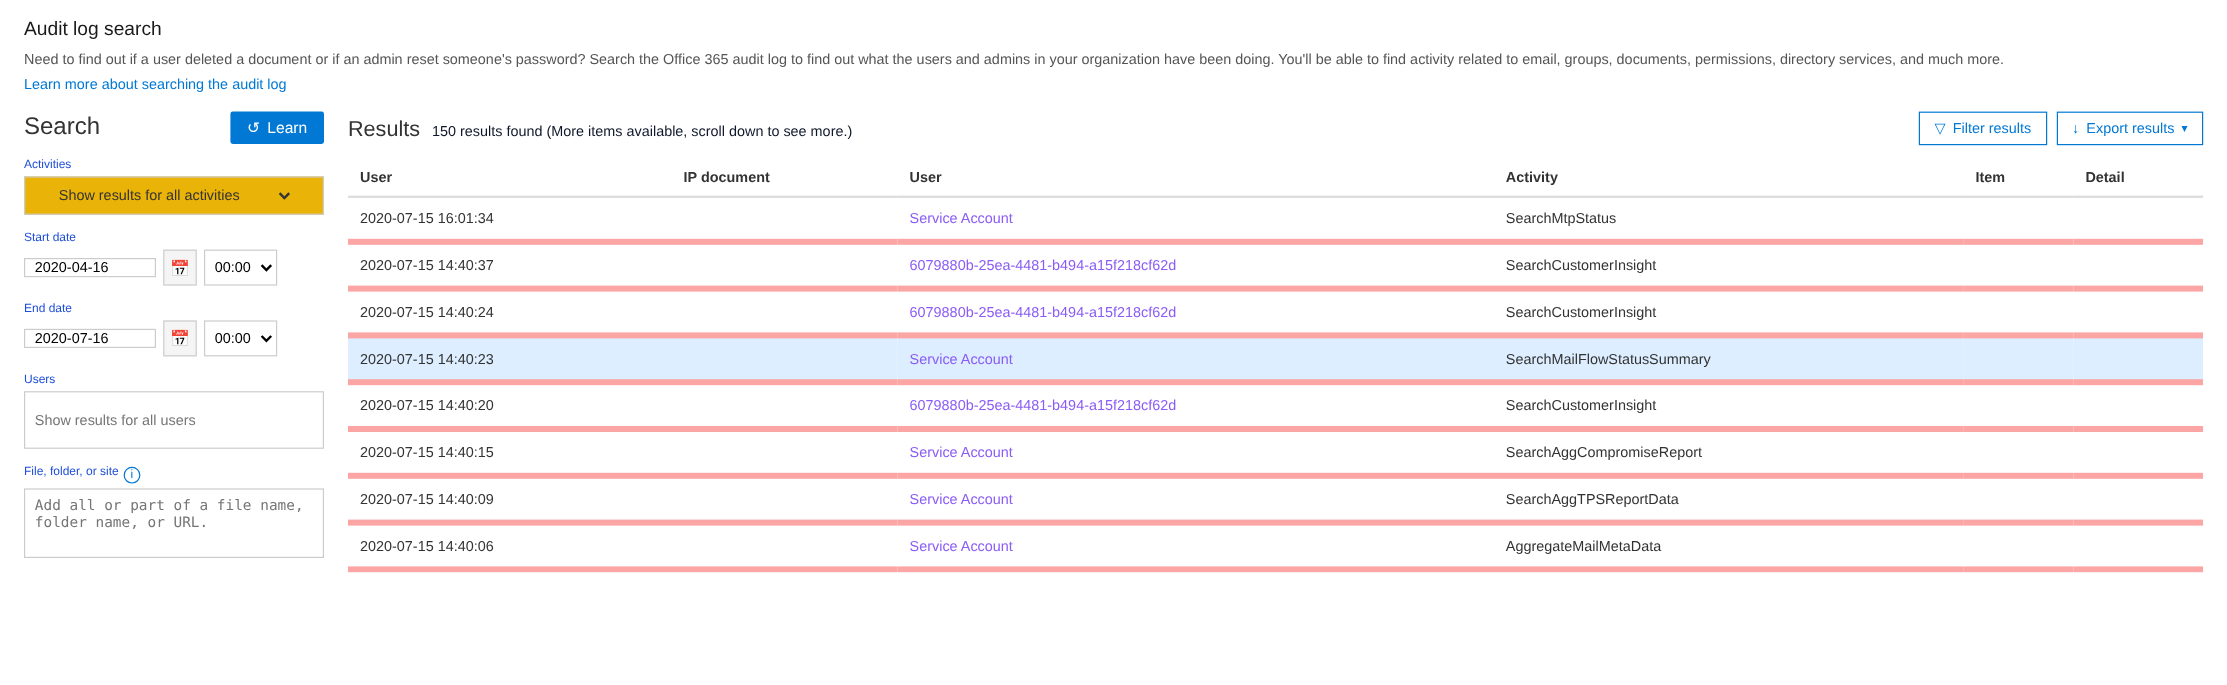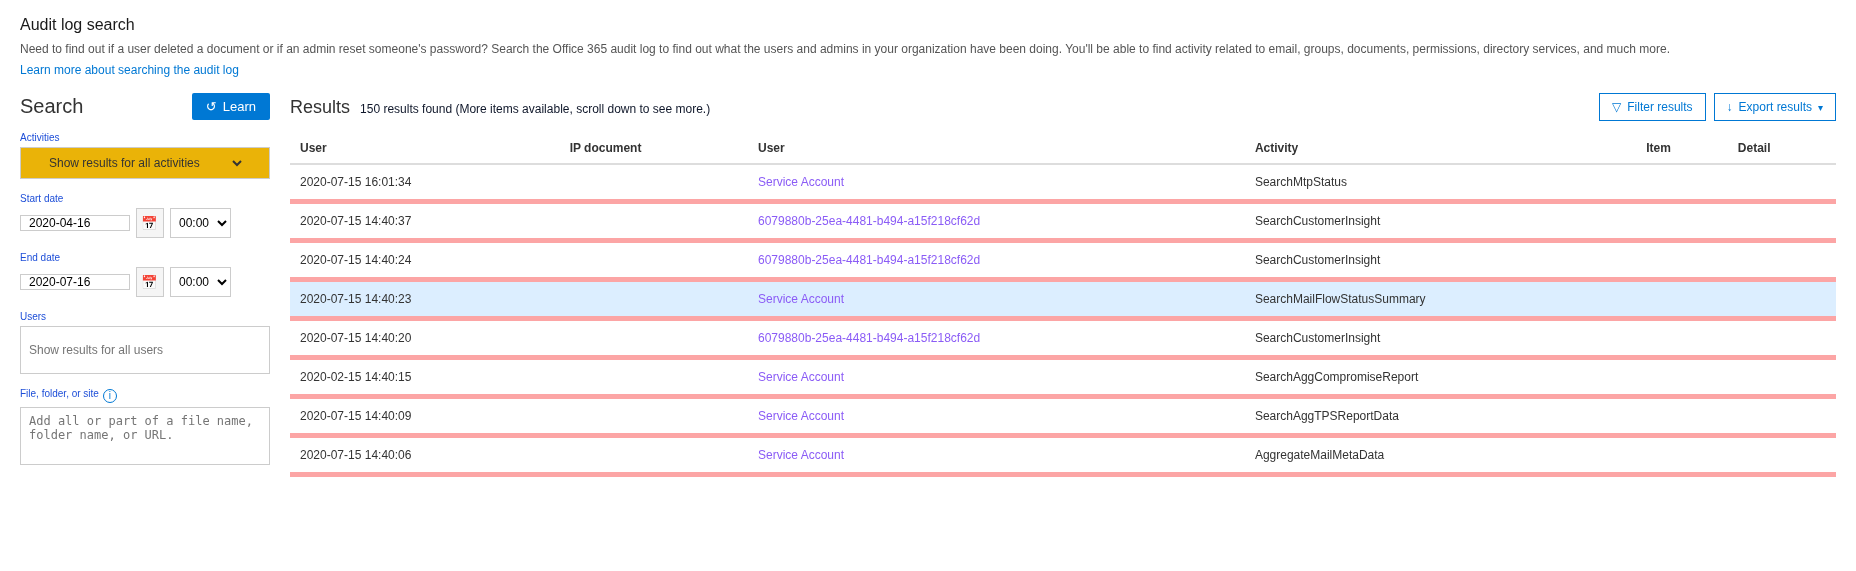--- a/index.html
+++ b/index.html
@@ -211,21 +211,21 @@
               </tr>
               <tr>
                 <td>2020-07-15 14:40:20</td>
                 <td></td>
                 <td><a href="#" class="link">6079880b-25ea-4481-b494-a15f218cf62d</a></td>
                 <td>SearchCustomerInsight</td>
                 <td></td>
                 <td></td>
               </tr>
               <tr>
-                <td>2020-02-15 14:40:15</td>
+                <td>2020-07-15 14:40:15</td>
                 <td></td>
                 <td><a href="#" class="link">Service Account</a></td>
                 <td>SearchAggCompromiseReport</td>
                 <td></td>
                 <td></td>
               </tr>
               <tr>
                 <td>2020-07-15 14:40:09</td>
                 <td></td>
                 <td><a href="#" class="link">Service Account</a></td>

